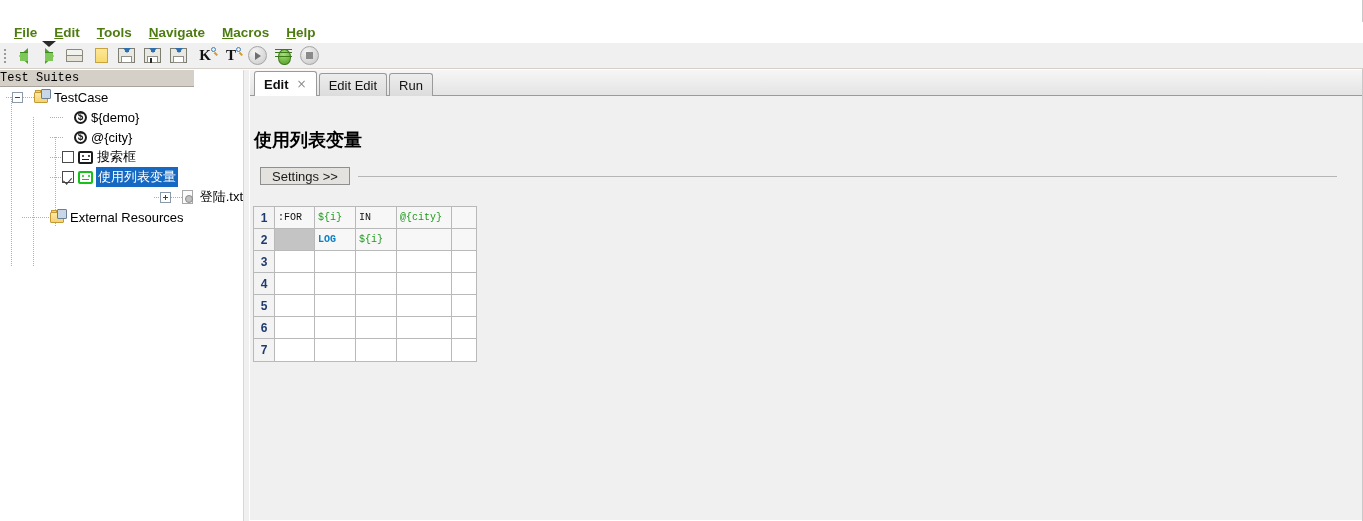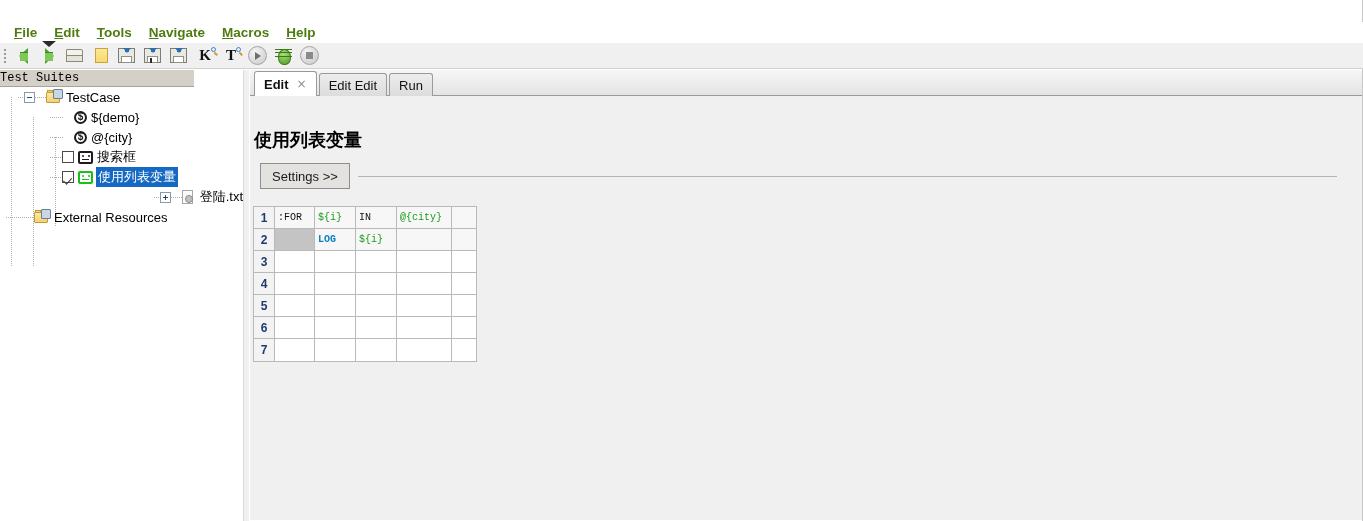--- a/index.html
+++ b/index.html
@@ -420,21 +420,21 @@
     position: absolute; left: 4px; top: 32px;
     font-size: 18px; font-weight: bold; color: #000;
     font-family: "Liberation Sans", sans-serif;
   }
   .settings-row {
     position: absolute; left: 10px; top: 67px;
     width: 1092px; height: 26px;
     display: flex; align-items: center;
   }
   .settings-btn {
-    width: 90px; height: 26px;
+    width: 90px; height: 18px;
     background: #e4e2de;
     border: 1px solid #8f8f8f;
     font-size: 13px; color: #1a1a1a;
     display: flex; align-items: center; justify-content: center;
     box-sizing: border-box;
   }
   .settings-rule {
     flex: 1;
     height: 1px;
     background: #b5b5b5;
@@ -550,21 +550,21 @@
   </div>
 
   <div class="tree-panel">
     <div class="tree-header">Test Suites</div>
     <div class="tree-body">
 
       <div class="vline" style="left:11px; top:10px; height:170px;"></div>
       <div class="vline" style="left:33px; top:30px; height:150px;"></div>
       <div class="vline" style="left:55px; top:50px; height:90px;"></div>
 
-      <div class="tnode" style="padding-left:18px;">
+      <div class="tnode" style="padding-left:6px;">
         <div class="dots" style="width:6px;"></div>
         <div class="twist"></div>
         <div class="dots" style="width:11px;"></div>
         <div class="ic-suite">
             <div class="suite-badge"></div>
           </div>
         <span class="lbl">TestCase</span>
       </div>
 
 
@@ -597,21 +597,21 @@
       </div>
 
       <div class="tnode" style="padding-left:28px;justify-content:flex-end;">
         <div class="dots" style="width:6px;"></div>
         <div class="twist plus"></div>
         <div class="dots" style="width:11px;"></div>
         <div class="ic-docgear"></div>
         <span class="lbl">登陆.txt</span>
       </div>
 
-      <div class="tnode" style="padding-left:6px;">
+      <div class="tnode" style="padding-left:22px;">
         <div class="dots" style="width:28px;"></div>
         <div class="ic-suite">
             <div class="suite-badge"></div>
           </div>
         <span class="lbl">External Resources</span>
       </div>
 
     </div>
   </div>
 

